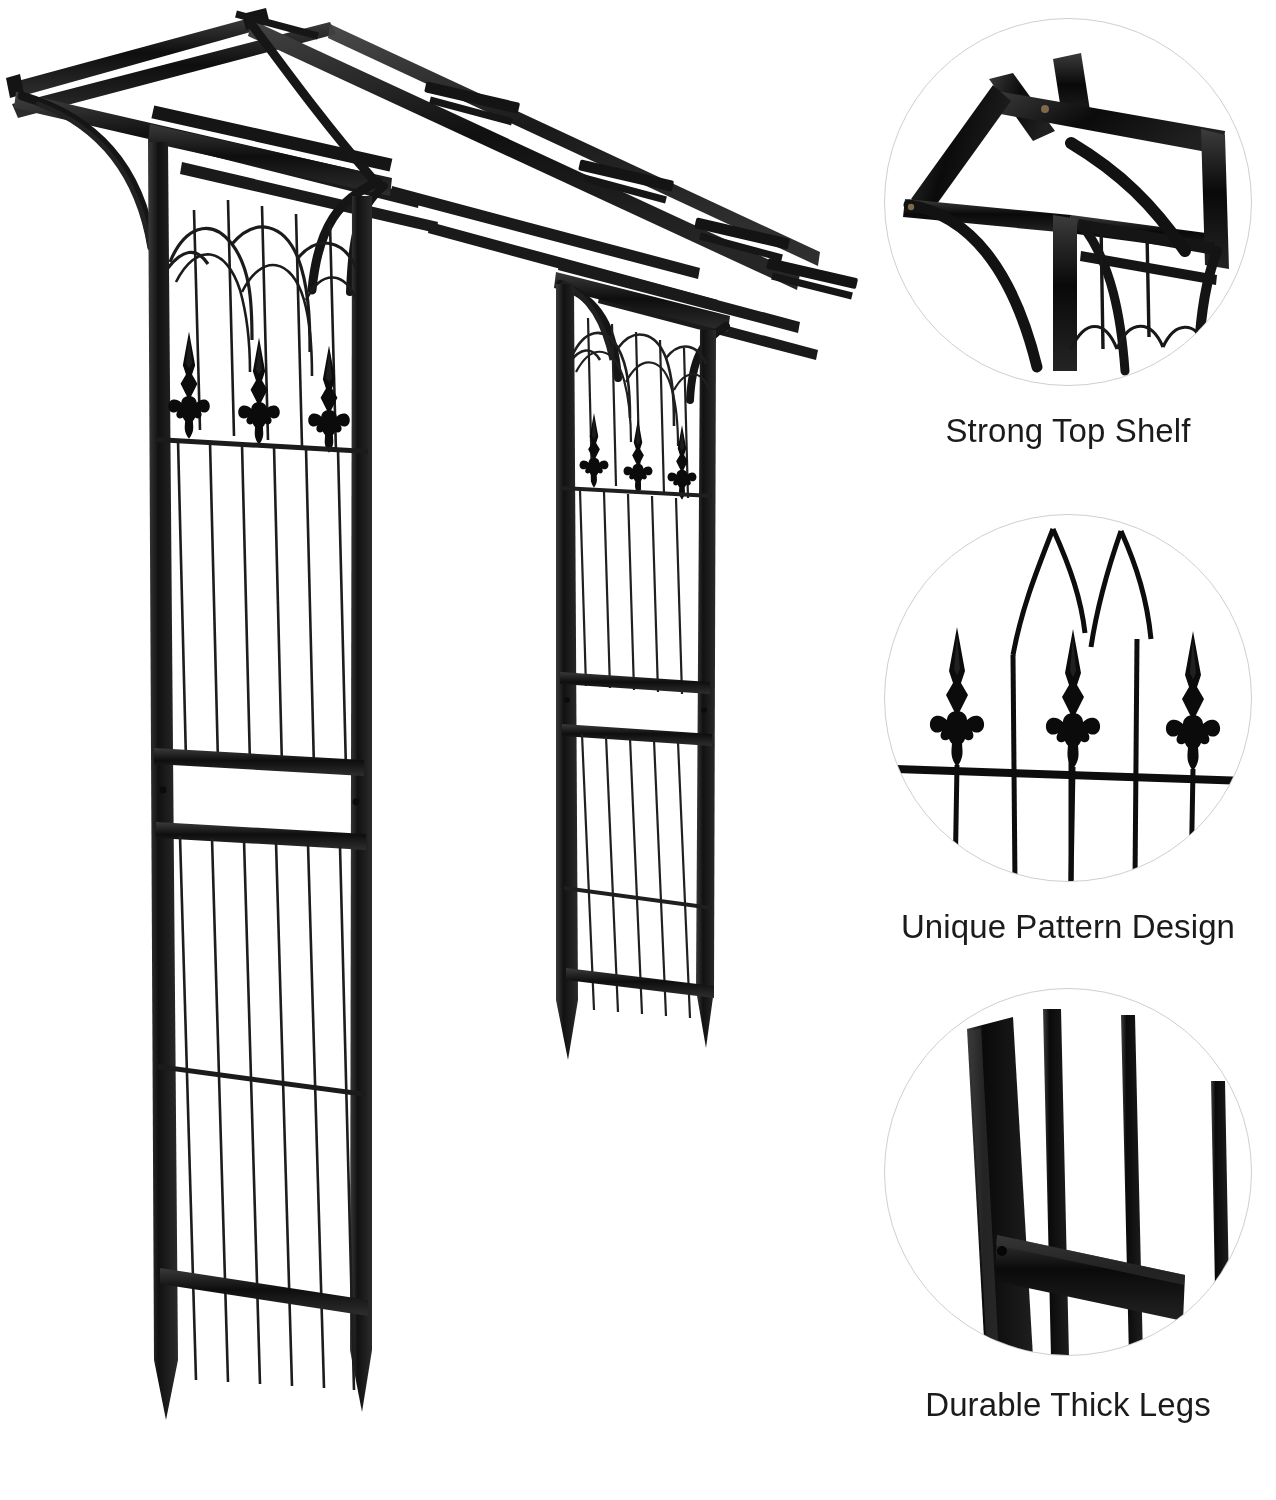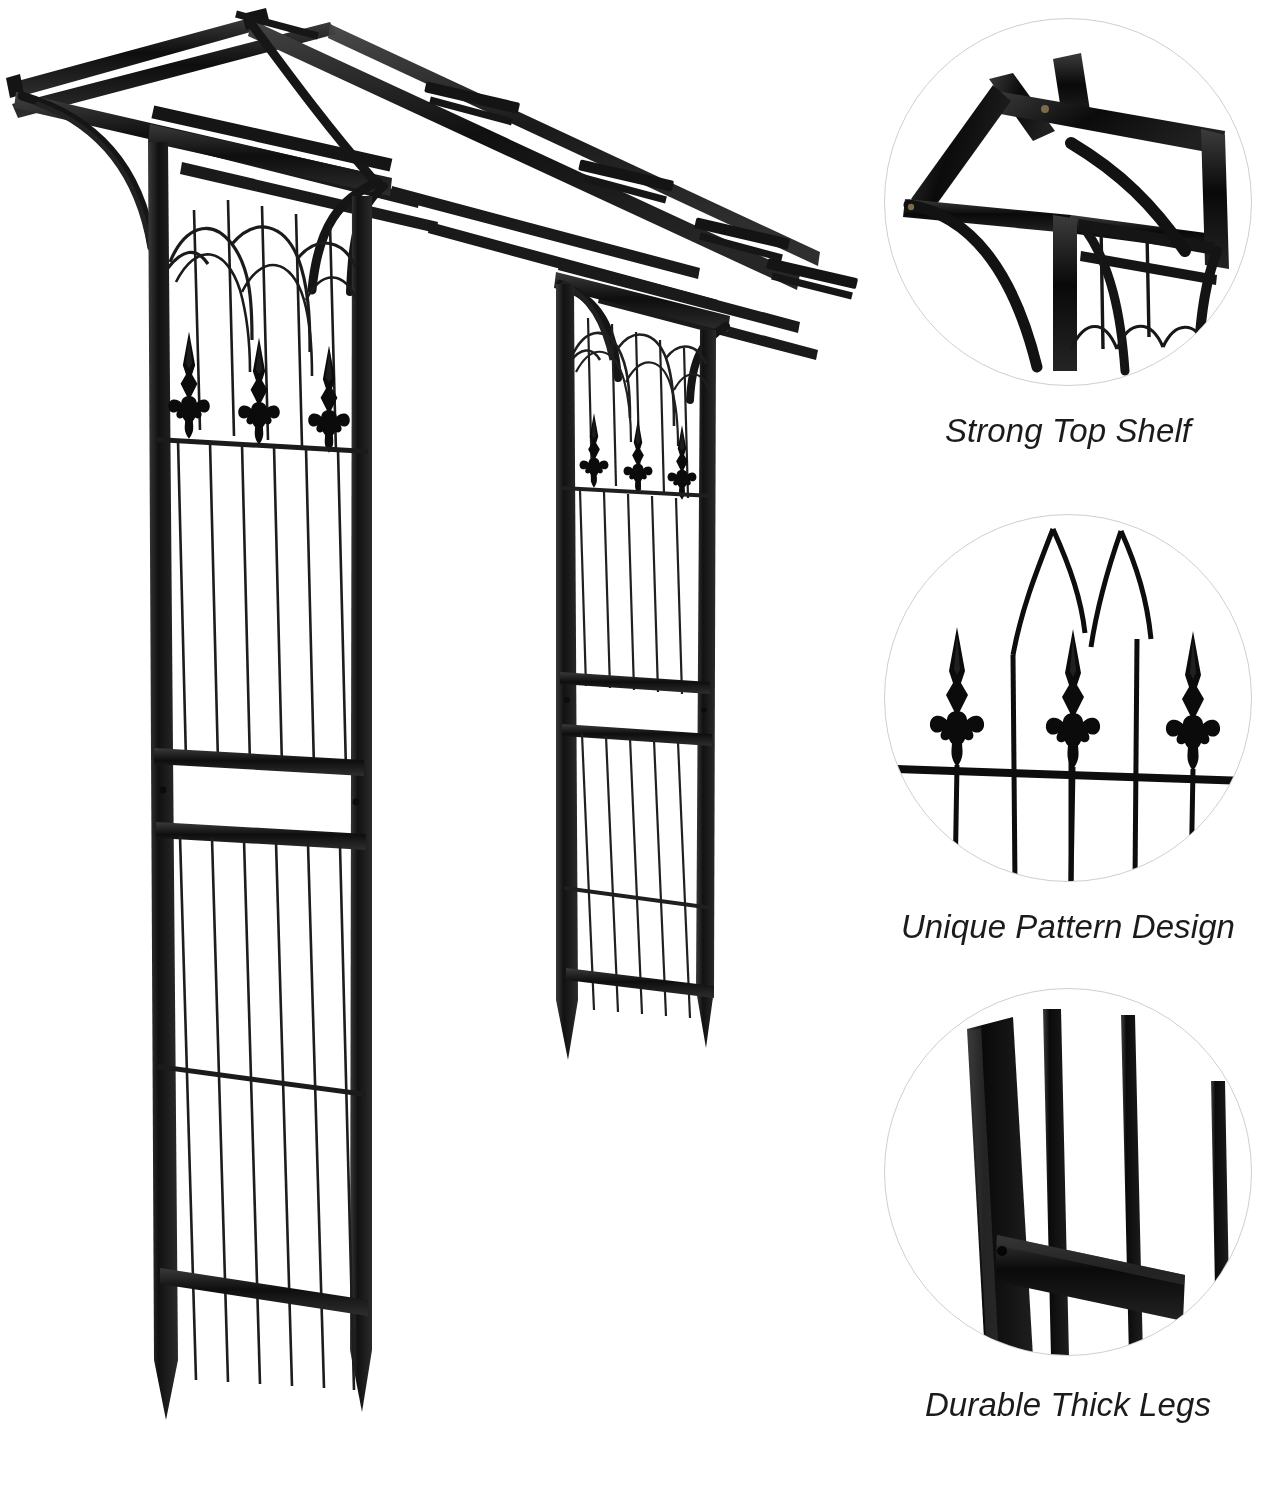--- a/index.html
+++ b/index.html
@@ -13,21 +13,20 @@
     position: relative;
     overflow: hidden;
     font-family: "Liberation Sans", sans-serif;
     -webkit-font-smoothing: antialiased;
   }
 
   #stage {
     position: absolute;
     inset: 0;
     background: #ffffff;
-    font-style: italic;
   }
 
   
   #hero {
     position: absolute;
     left: 0;
     top: 0;
     width: 860px;
     height: 1500px;
   }

